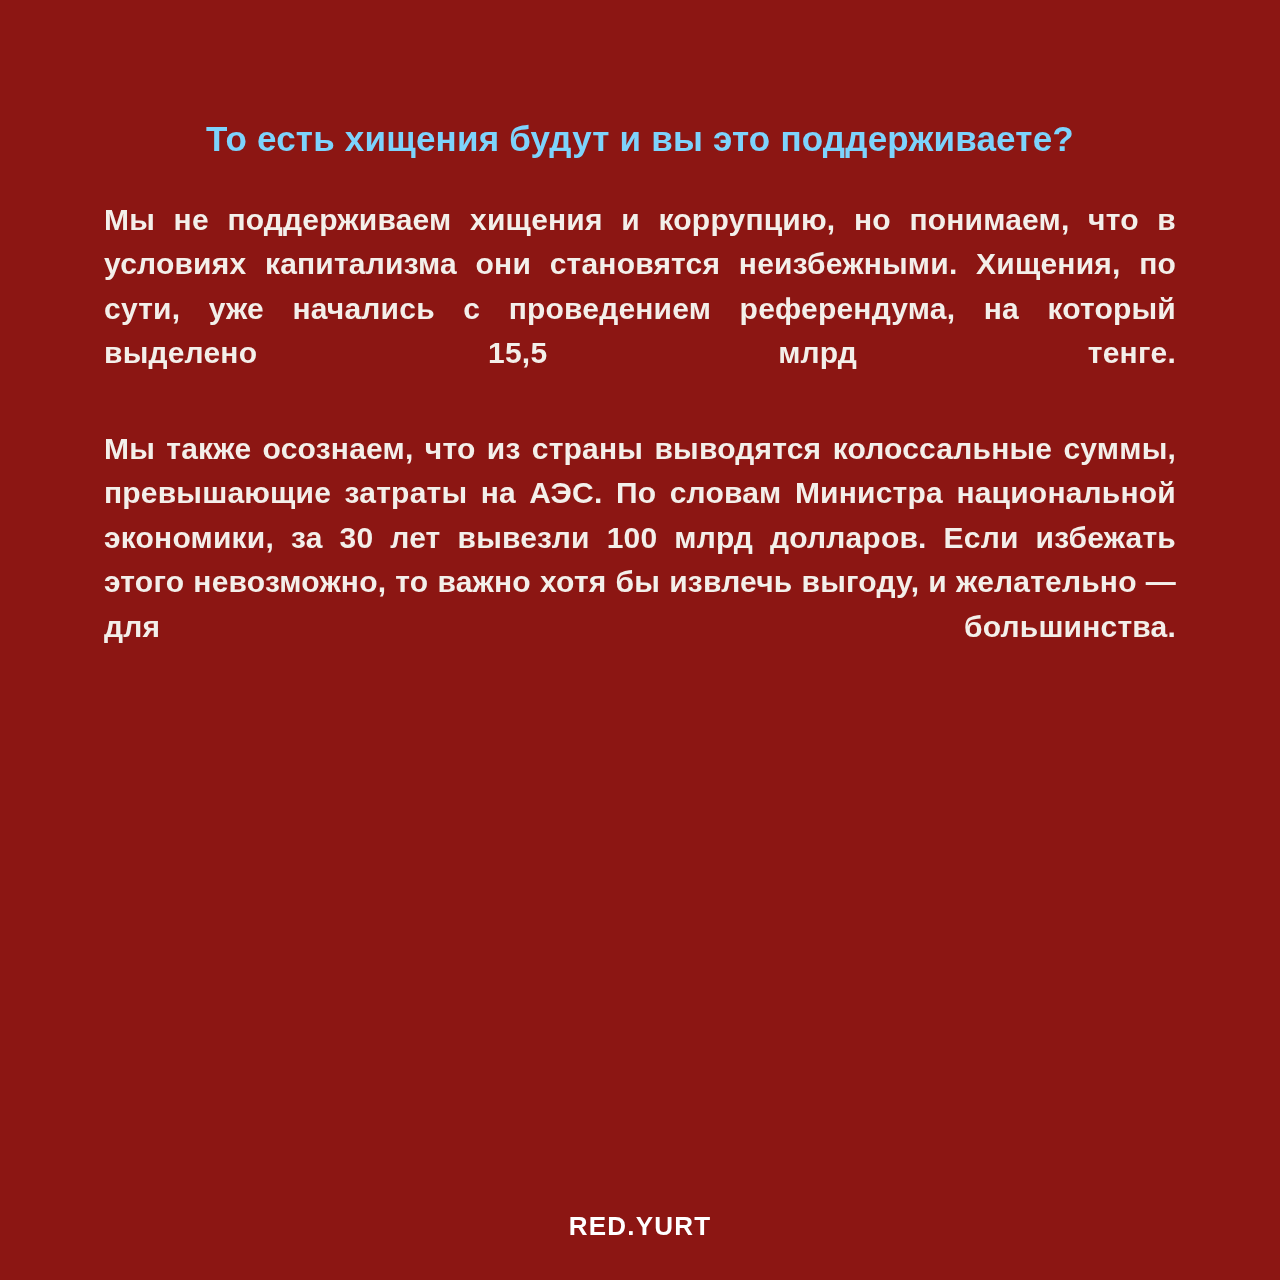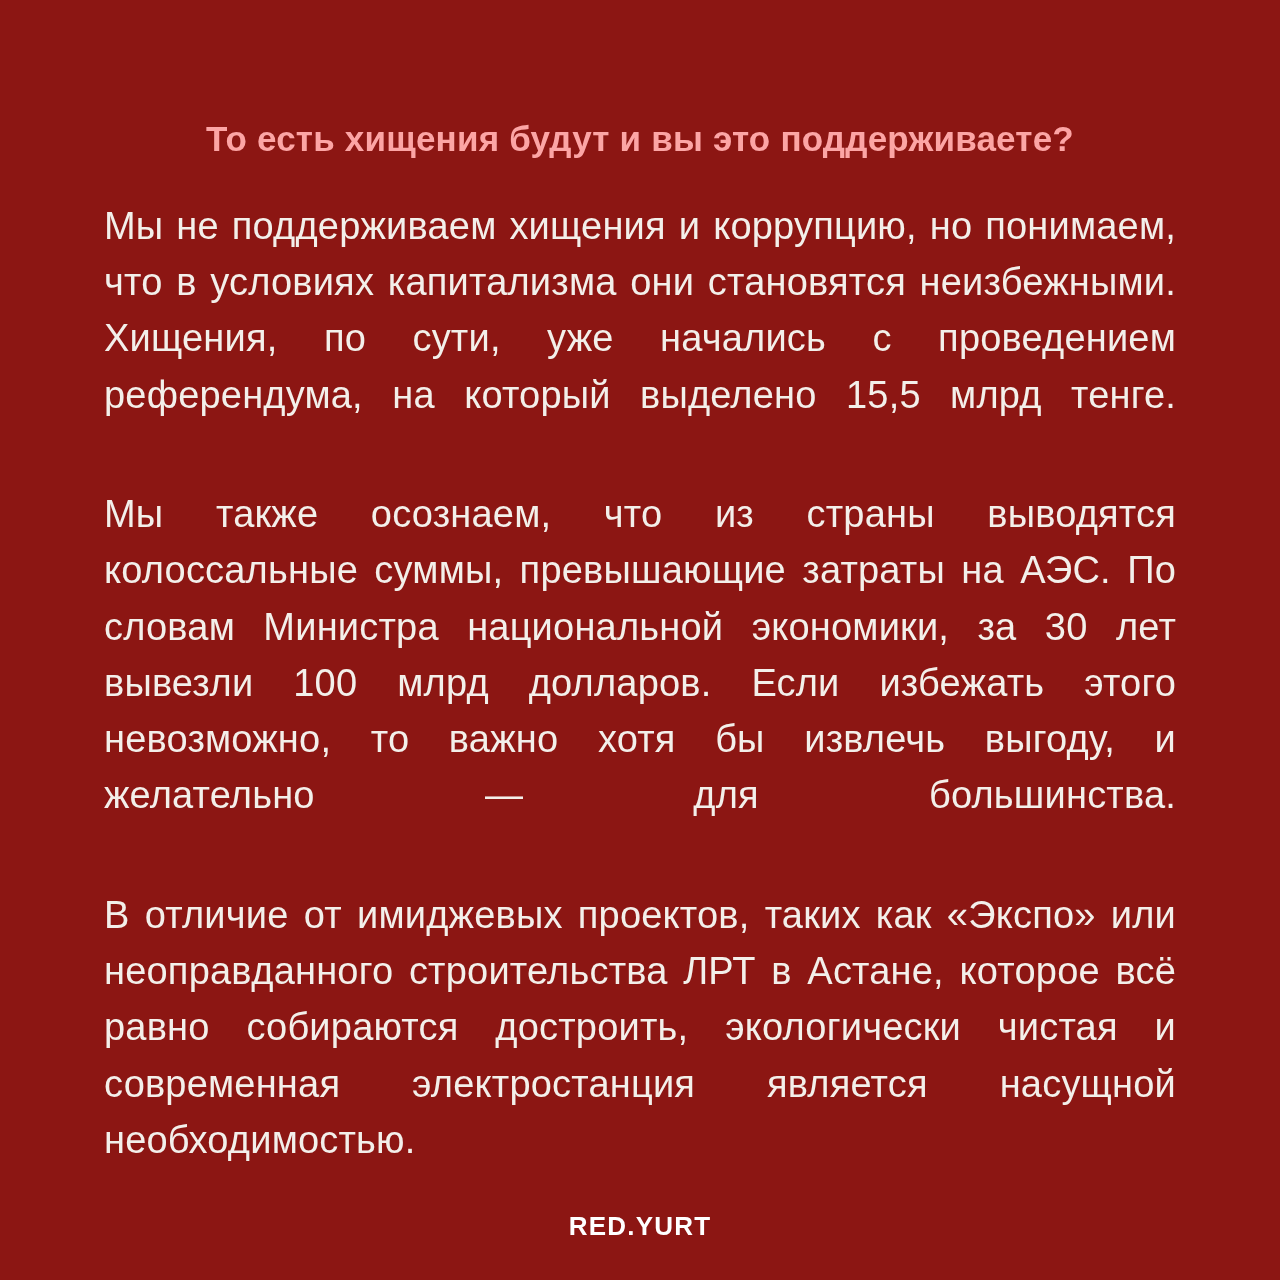--- a/index.html
+++ b/index.html
@@ -19,37 +19,37 @@
     height: 1280px;
     box-sizing: border-box;
     background: #8C1613;
     display: flex;
     flex-direction: column;
   }
   .headline {
     margin: 0;
     padding: 118px 80px 0 80px;
     text-align: center;
-    color: #fca5a5;
+    color: #7dd3fc;
     font-size: 35px;
     font-weight: bold;
     letter-spacing: 0.2px;
     line-height: 1.2;
   }
   .body-block {
     padding: 38px 104px 0 104px;
   }
   .para {
     margin: 0 0 0 0;
     color: #F3EFEA;
-    font-size: 38px;
+    font-size: 30px;
     line-height: 1.48;
     text-align: justify;
     text-justify: inter-word;
-    font-weight: 400;
+    font-weight: 700;
     letter-spacing: 0.2px;
   }
   .para + .para {
     margin-top: 7px;
   }
   
   .para::after {
     content: "";
     display: inline-block;
     width: 100%;
@@ -71,20 +71,19 @@
 </head>
 <body>
 
 <div class="card">
 
   <h1 class="headline">То есть хищения будут и вы это поддерживаете?</h1>
 
   <div class="body-block">
     <p class="para">Мы не поддерживаем хищения и коррупцию, но понимаем, что в условиях капитализма они становятся неизбежными. Хищения, по сути, уже начались с проведением референдума, на который выделено 15,5 млрд тенге.</p>
     <p class="para">Мы также осознаем, что из страны выводятся колоссальные суммы, превышающие затраты на АЭС. По словам Министра национальной экономики, за 30 лет вывезли 100 млрд долларов. Если избежать этого невозможно, то важно хотя бы извлечь выгоду, и желательно — для большинства.</p>
-    <p class="para">В отличие от имиджевых проектов, таких как «Экспо» или неоправданного строительства ЛРТ в Астане, которое всё равно собираются достроить, экологически чистая и современная электростанция является насущной необходимостью.</p>
   </div>
 
   <div class="footer">
     <span class="brand">RED.YURT</span>
   </div>
 
 </div>
 
 </body></html>

